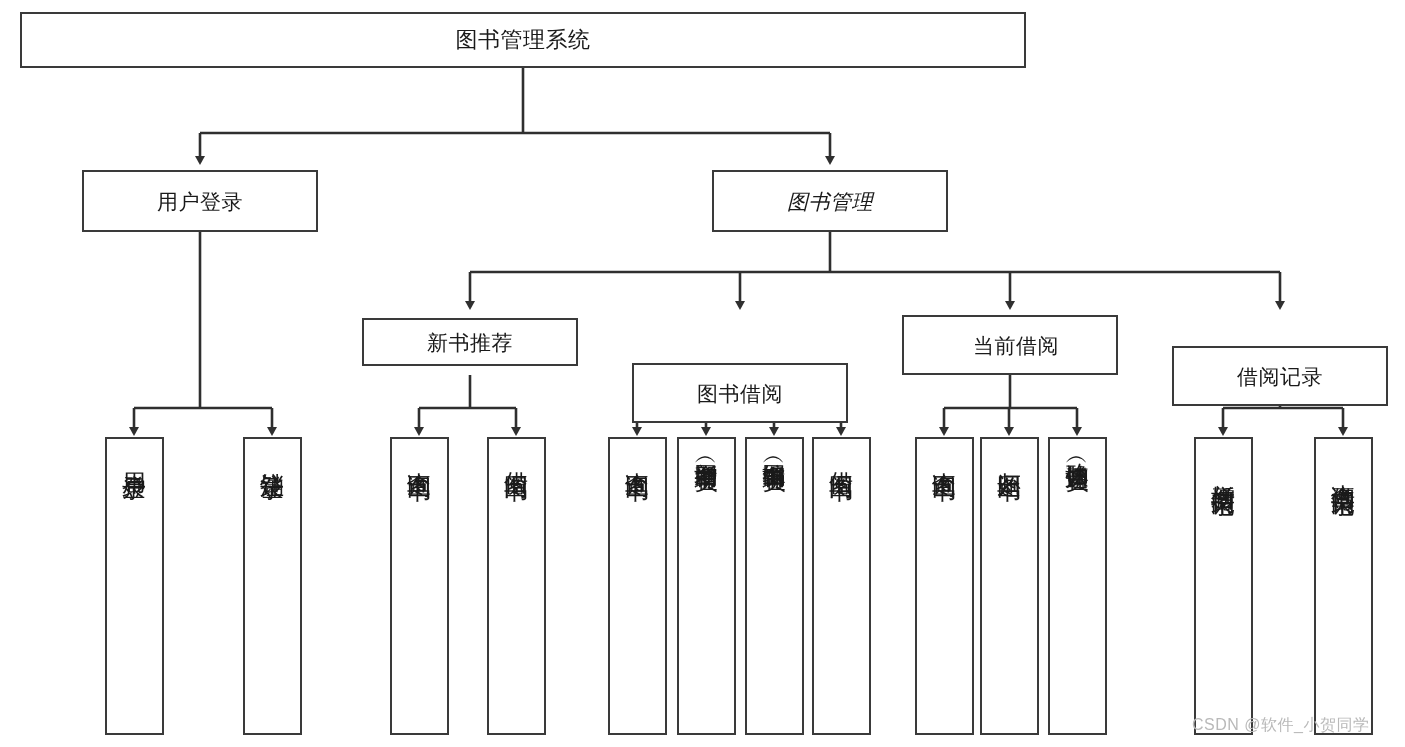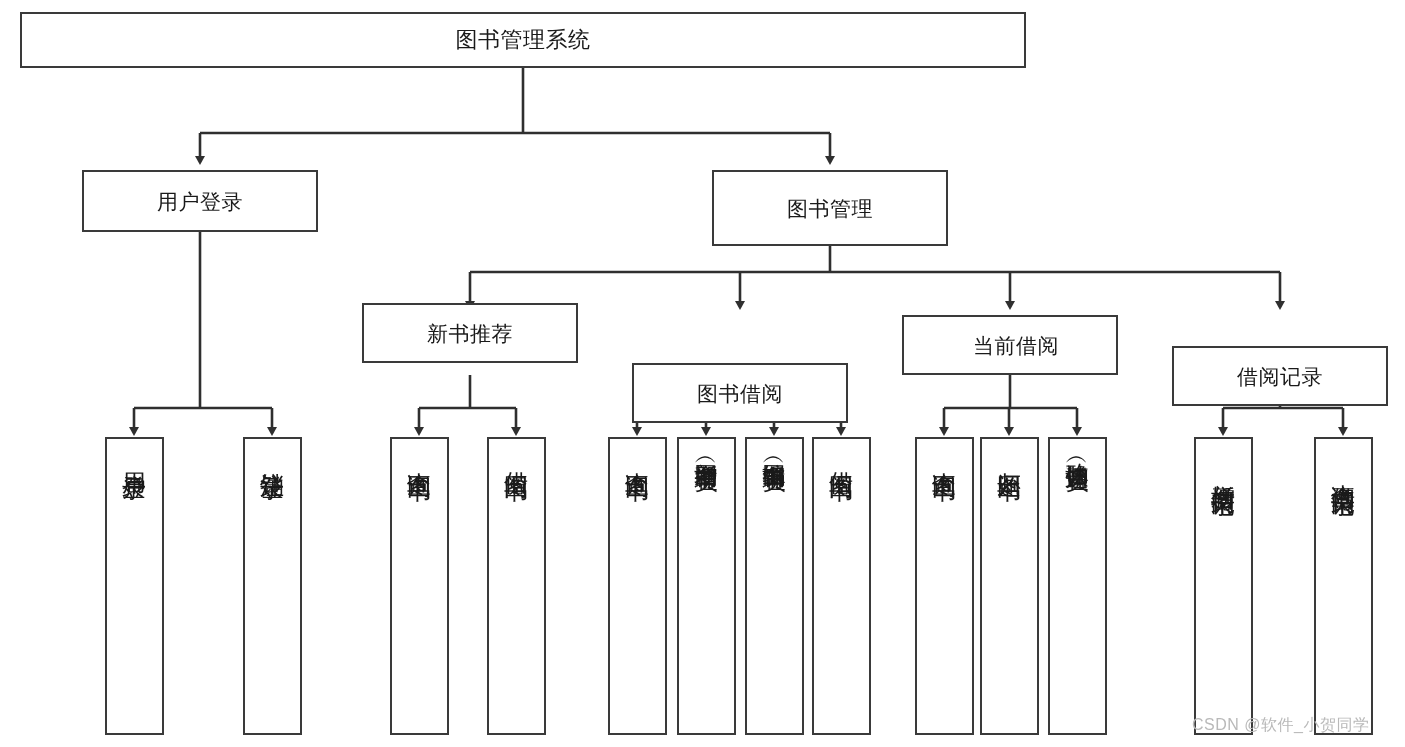--- a/index.html
+++ b/index.html
@@ -130,25 +130,25 @@
     </g>
   </svg>
 
   <div class="node h title" style="left:20px; top:12px; width:1006px; height:56px;">
     <span class="lbl">图书管理系统</span>
   </div>
 
   <div class="node h" style="left:82px; top:170px; width:236px; height:62px;">
     <span class="lbl">用户登录</span>
   </div>
-  <div class="node h" style="left:712px; top:170px; width:236px; height:76px;">
+  <div class="node h" style="left:712px; top:170px; width:236px; height:62px;font-style:italic;">
     <span class="lbl">图书管理</span>
   </div>
 
-  <div class="node h" style="left:362px; top:303px; width:216px; height:60px;">
+  <div class="node h" style="left:362px; top:318px; width:216px; height:48px;">
     <span class="lbl">新书推荐</span>
   </div>
   <div class="node h" style="left:632px; top:315px; width:216px; height:60px;margin-top:48px;">
     <span class="lbl">图书借阅</span>
   </div>
   <div class="node h" style="left:902px; top:315px; width:216px; height:60px;padding-left:12px;">
     <span class="lbl">当前借阅</span>
   </div>
   <div class="node h" style="left:1172px; top:315px; width:216px; height:60px;margin-top:31px;">
     <span class="lbl">借阅记录</span>

